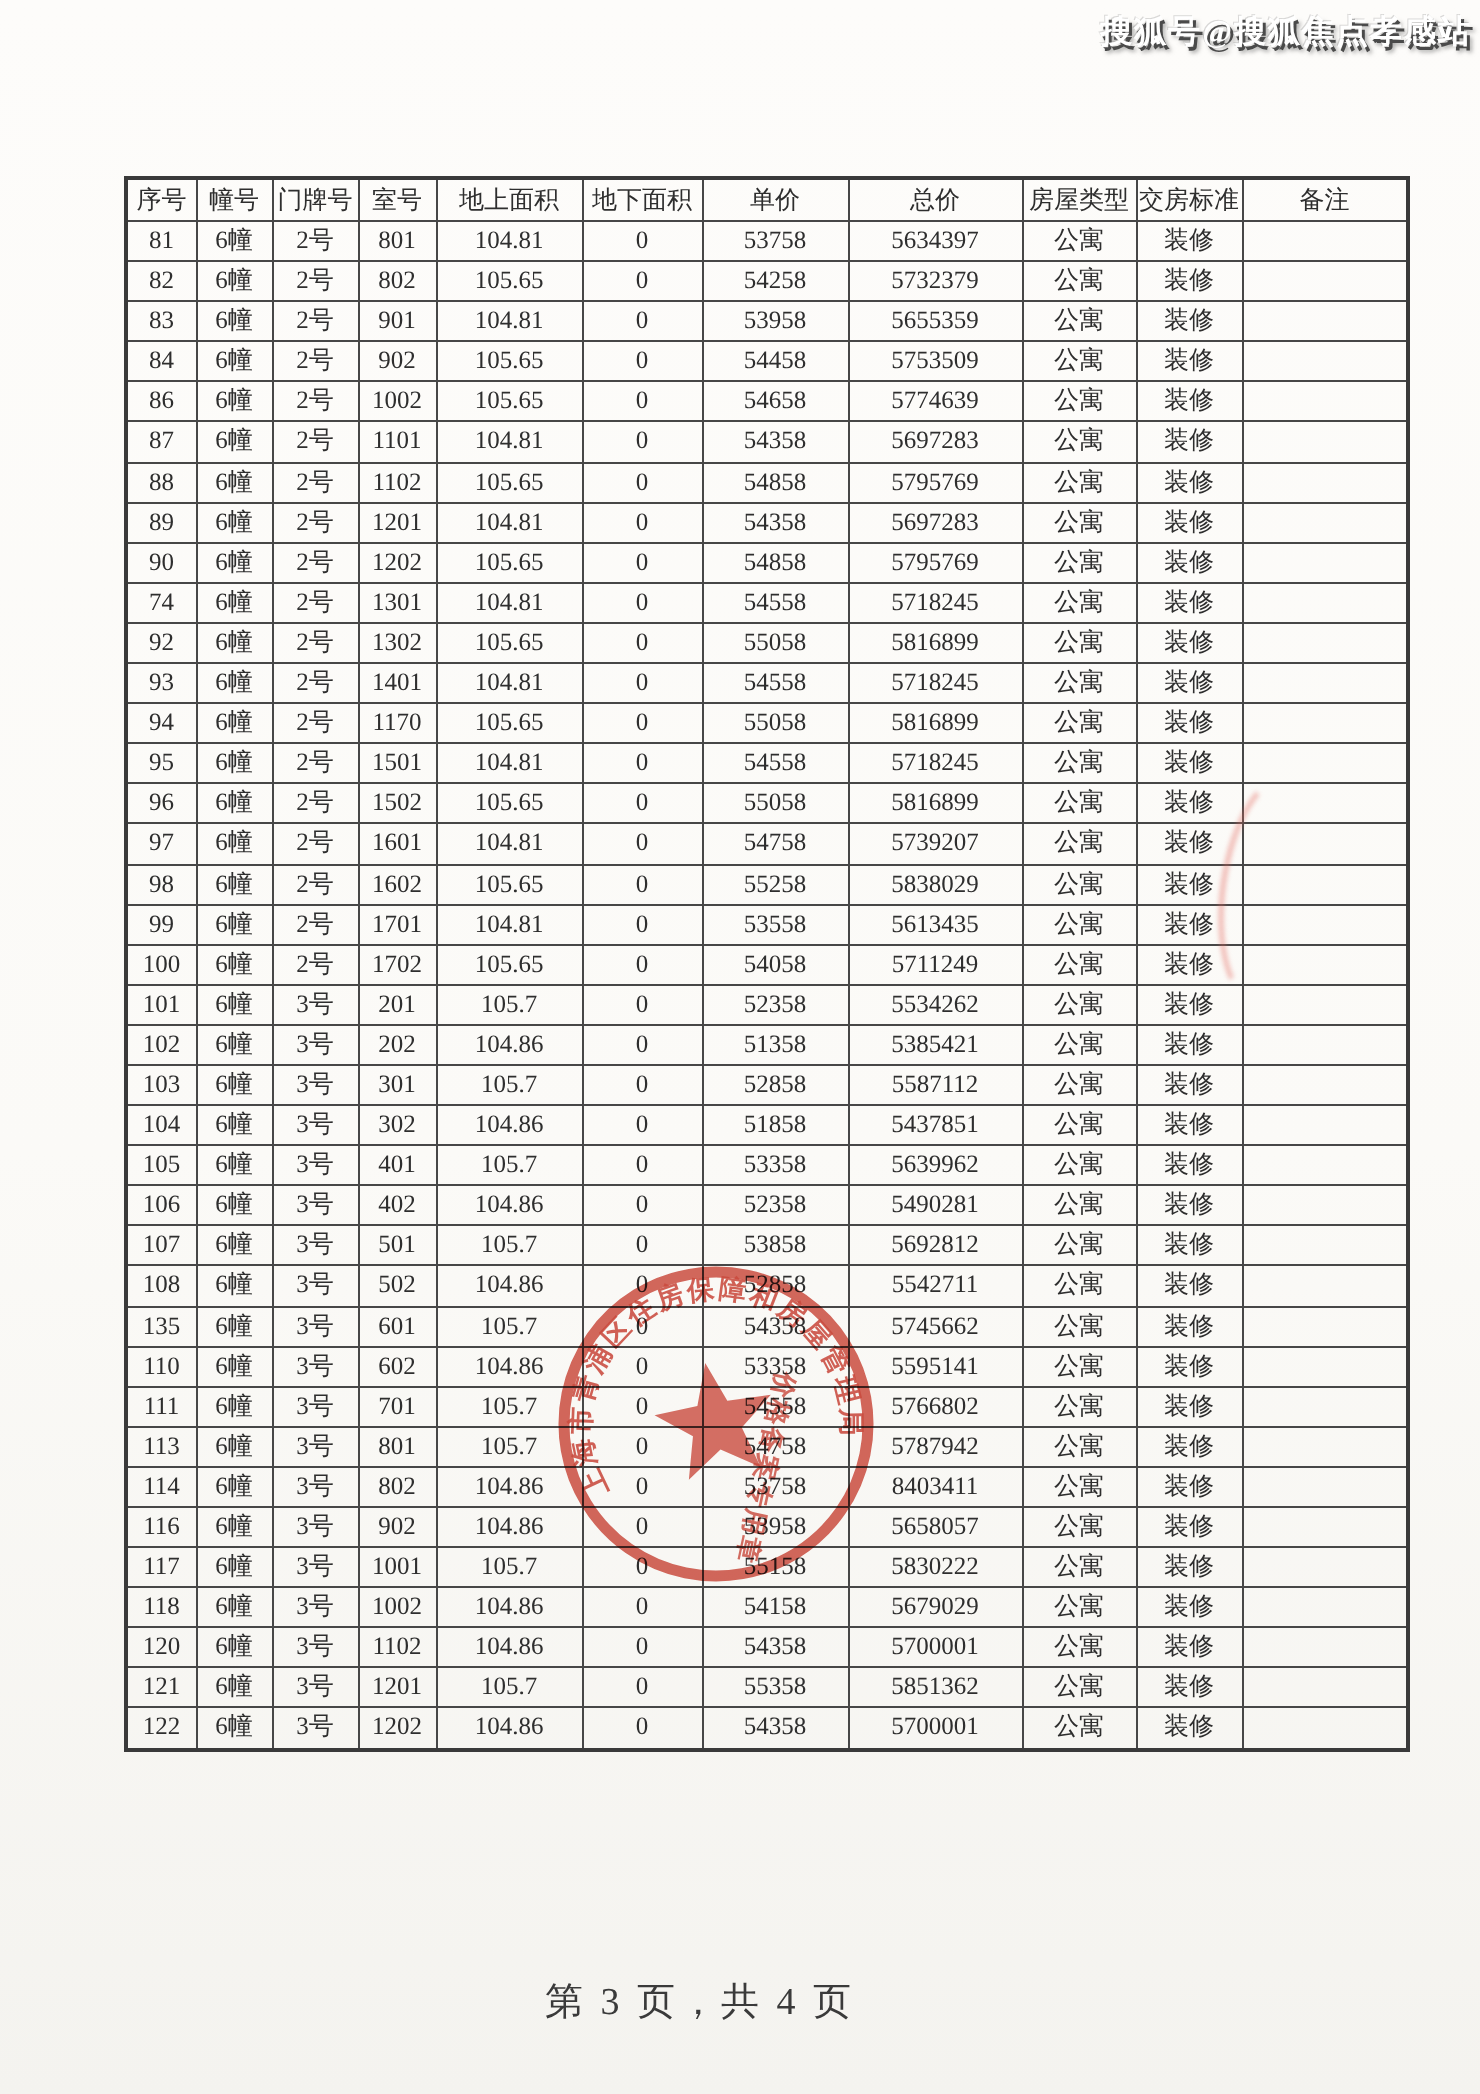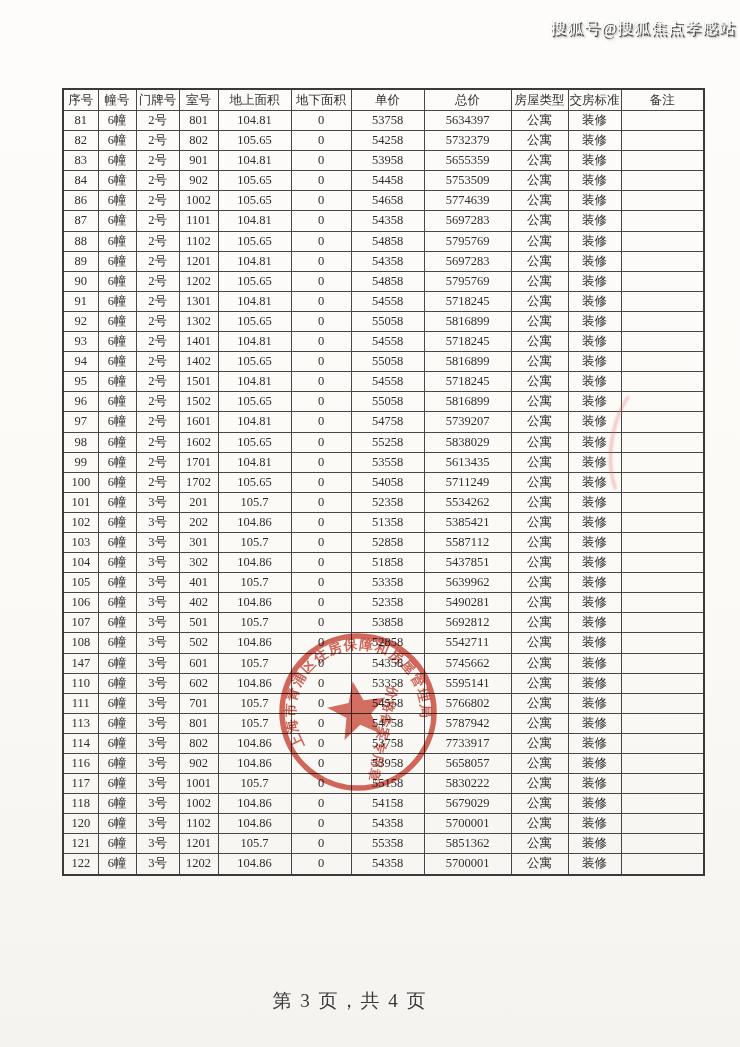--- a/index.html
+++ b/index.html
@@ -6,22 +6,22 @@
   .page{
     position:relative;
     width:740px;height:1047px;
     background:linear-gradient(180deg,#fdfcfa 0%,#fbfaf7 55%,#f4f3ef 100%);
     overflow:hidden;
     font-family:"Liberation Serif","DejaVu Serif",serif;
     color:#2b2b2b;
   }
   
   .watermark{
-    position:absolute;top:18px;right:4px;
-    font-size:16px;font-weight:normal;letter-spacing:1px;
+    position:absolute;top:6px;right:4px;
+    font-size:16px;font-weight:bold;letter-spacing:1px;
     color:#ffffff;
     text-shadow:1.5px 2px 0 #4a4a4a, 2.5px 3px 2px rgba(90,90,90,.55), -0.5px -0.5px 0 rgba(150,150,150,.35);
     white-space:nowrap;
   }
   
   .tbl-wrap{position:absolute;left:62px;top:88px;width:641px;}
   table.price{
     border-collapse:collapse;table-layout:fixed;width:641px;
     font-size:12.5px;color:#2e2e2e;
   }
@@ -210,21 +210,21 @@
             <td>1202</td>
             <td>105.65</td>
             <td>0</td>
             <td>54858</td>
             <td>5795769</td>
             <td>公寓</td>
             <td>装修</td>
             <td></td>
           </tr>
           <tr>
-            <td>91</td>
+            <td>74</td>
             <td>6幢</td>
             <td>2号</td>
             <td>1301</td>
             <td>104.81</td>
             <td>0</td>
             <td>54558</td>
             <td>5718245</td>
             <td>公寓</td>
             <td>装修</td>
             <td></td>
@@ -252,21 +252,21 @@
             <td>54558</td>
             <td>5718245</td>
             <td>公寓</td>
             <td>装修</td>
             <td></td>
           </tr>
           <tr>
             <td>94</td>
             <td>6幢</td>
             <td>2号</td>
-            <td>1402</td>
+            <td>1170</td>
             <td>105.65</td>
             <td>0</td>
             <td>55058</td>
             <td>5816899</td>
             <td>公寓</td>
             <td>装修</td>
             <td></td>
           </tr>
           <tr>
             <td>95</td>
@@ -444,21 +444,21 @@
             <td>502</td>
             <td>104.86</td>
             <td>0</td>
             <td>52858</td>
             <td>5542711</td>
             <td>公寓</td>
             <td>装修</td>
             <td></td>
           </tr>
           <tr>
-            <td>147</td>
+            <td>135</td>
             <td>6幢</td>
             <td>3号</td>
             <td>601</td>
             <td>105.7</td>
             <td>0</td>
             <td>54358</td>
             <td>5745662</td>
             <td>公寓</td>
             <td>装修</td>
             <td></td>
@@ -503,21 +503,21 @@
             <td></td>
           </tr>
           <tr>
             <td>114</td>
             <td>6幢</td>
             <td>3号</td>
             <td>802</td>
             <td>104.86</td>
             <td>0</td>
             <td>53758</td>
-            <td>7733917</td>
+            <td>8403411</td>
             <td>公寓</td>
             <td>装修</td>
             <td></td>
           </tr>
           <tr>
             <td>116</td>
             <td>6幢</td>
             <td>3号</td>
             <td>902</td>
             <td>104.86</td>

